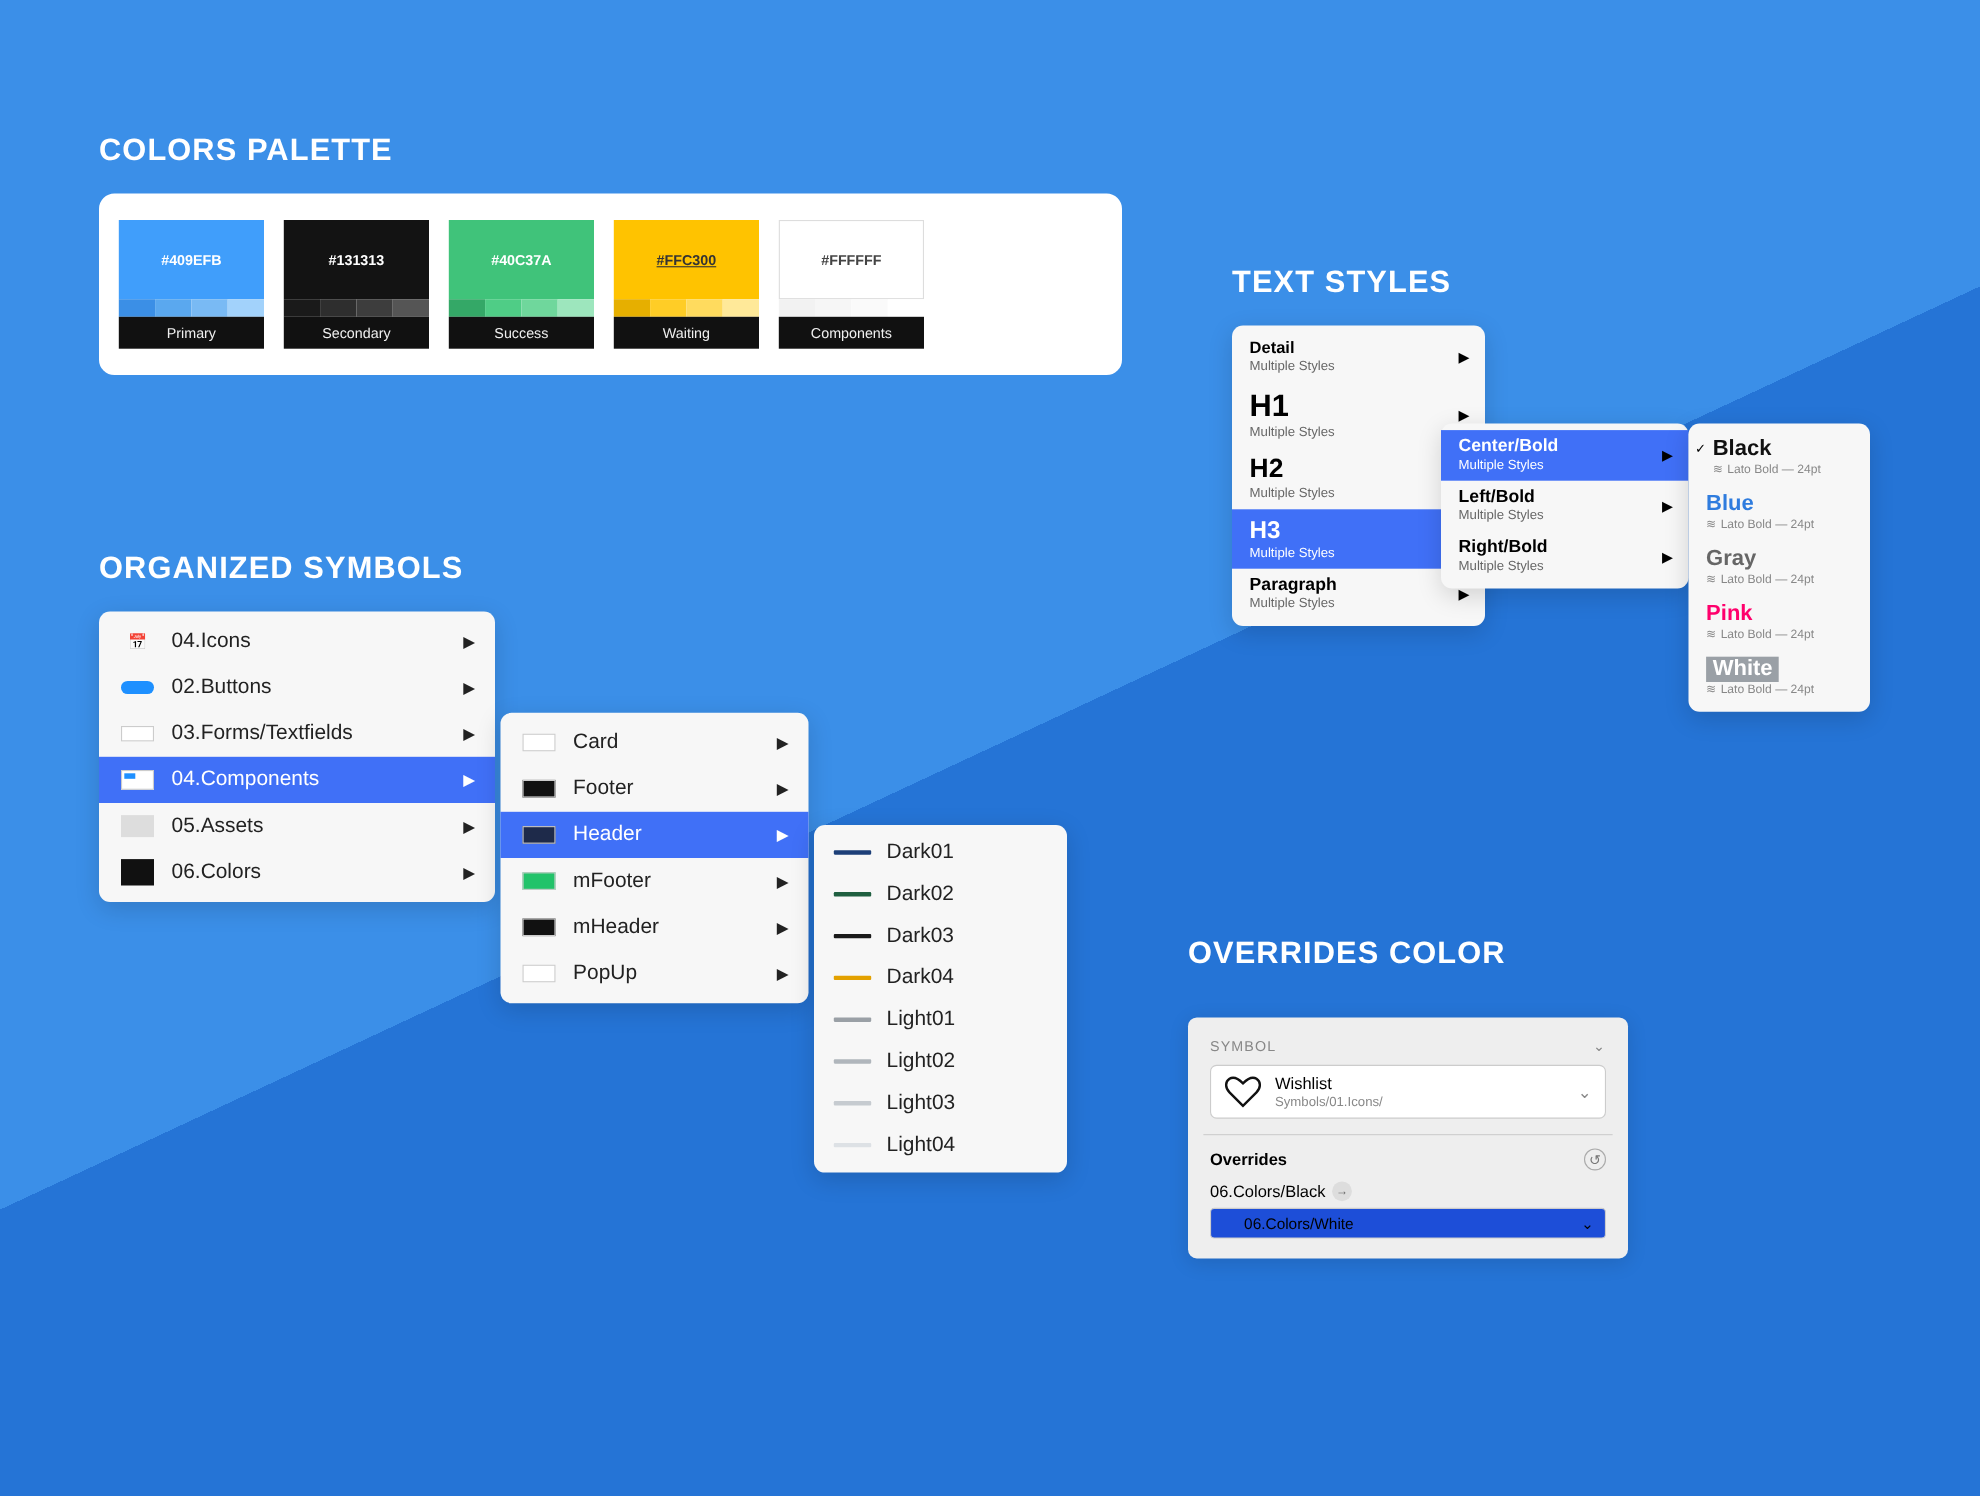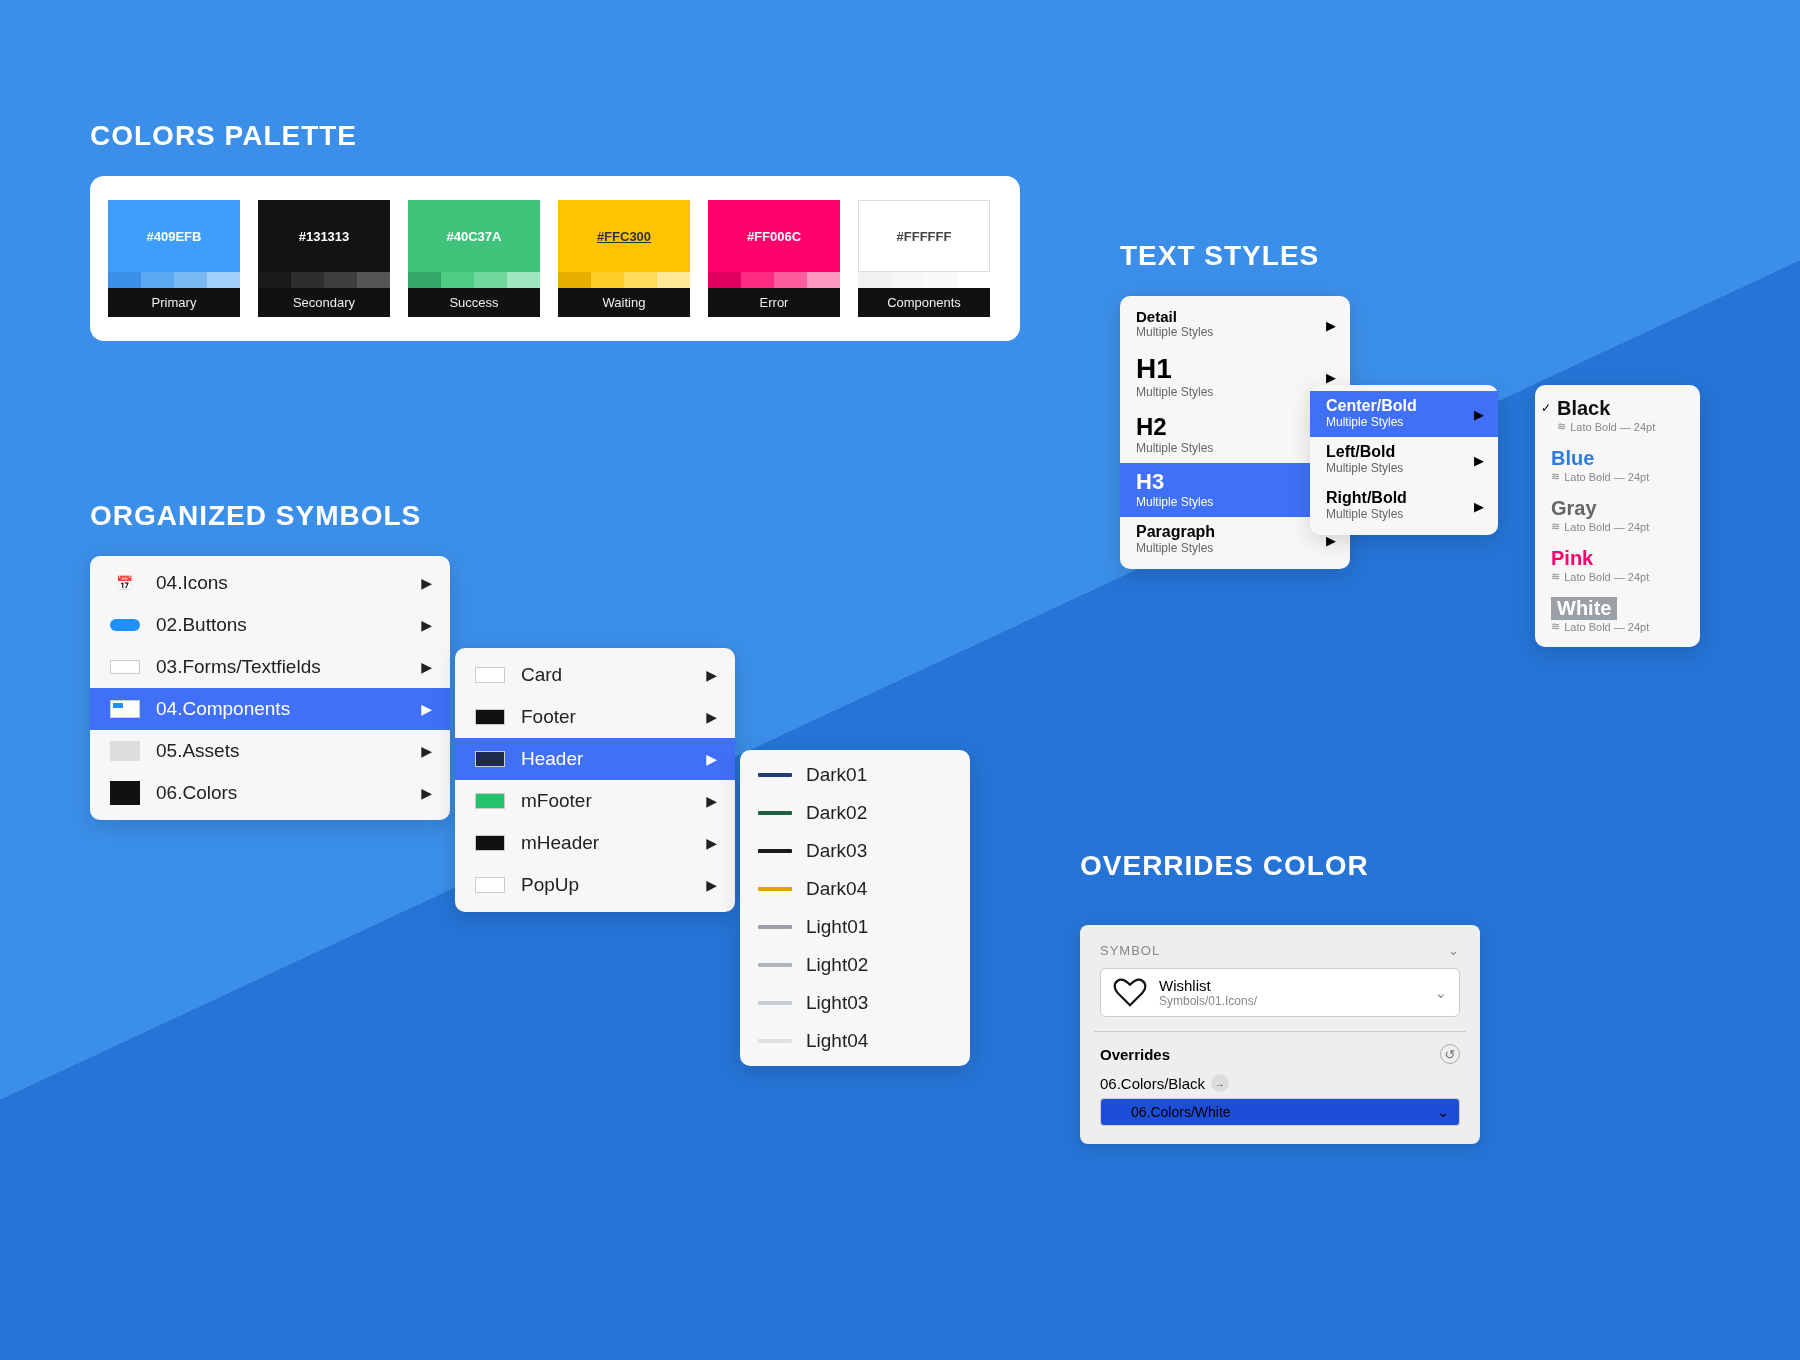--- a/index.html
+++ b/index.html
@@ -51,21 +51,21 @@
 
 
 .text-styles { position:absolute; left:1080px; top:240px;margin-left:40px; }
 .ts-menu { width:230px; }
 .ts-item { padding:6px 16px 8px; position:relative; }
 .ts-item .title { font-weight:700; }
 .ts-item .sub { font-size:12px; color:#666; }
 .ts-item.sel { background:#4070F7; }
 .ts-item.sel .title, .ts-item.sel .sub { color:#fff; }
 .ts-item .arrow { position:absolute; right:14px; top:50%; transform:translateY(-50%); font-size:13px; }
-.ts-sub1 { position:absolute; left:1310px; top:385px; width:188px; }
+.ts-sub1 { position:absolute; left:1310px; top:385px; width:225px; }
 .ts-sub2 { position:absolute; left:1535px; top:385px; width:165px; }
 .ts-color .title { font-size:20px; }
 .ts-color .sub { font-size:11px; color:#888; display:flex; align-items:center; gap:4px; }
 .ts-color .check { position:absolute; left:6px; top:10px; font-size:12px; }
 
 
 .overrides { position:absolute; left:1080px; top:850px; width:400px; }
 .override-panel {
   background:#eeeeee; border-radius:8px; padding:18px 20px;
   box-shadow:0 4px 18px rgba(0,0,0,.12); font-size:15px;margin-top:43px;
@@ -118,30 +118,20 @@
         <div class="swatch-main" style="background: rgb(255, 195, 0); color: rgb(51, 51, 51); text-decoration: underline;">#FFC300</div>
         <div class="swatch-shades">
           <span style="background: rgb(230, 175, 0);"></span>
           <span style="background: rgb(255, 205, 38);"></span>
           <span style="background: rgb(255, 219, 94);"></span>
           <span style="background: rgb(255, 233, 153);"></span>
         </div>
         <div class="swatch-label">Waiting</div>
       </div>
       <div class="swatch">
-        <div class="swatch-main" style="background: rgb(255, 0, 108); color: rgb(255, 255, 255);">#FF006C</div>
-        <div class="swatch-shades">
-          <span style="background: rgb(227, 0, 96);"></span>
-          <span style="background: rgb(255, 42, 130);"></span>
-          <span style="background: rgb(255, 92, 156);"></span>
-          <span style="background: rgb(255, 153, 193);"></span>
-        </div>
-        <div class="swatch-label">Error</div>
-      </div>
-      <div class="swatch">
         <div class="swatch-main" style="background: rgb(255, 255, 255); color: rgb(68, 68, 68); border: 1px solid rgb(221, 221, 221);">#FFFFFF</div>
         <div class="swatch-shades">
           <span style="background: rgb(242, 242, 242);"></span>
           <span style="background: rgb(246, 246, 246);"></span>
           <span style="background: rgb(250, 250, 250);"></span>
           <span style="background: rgb(255, 255, 255);"></span>
         </div>
         <div class="swatch-label">Components</div>
       </div>
     </div>

